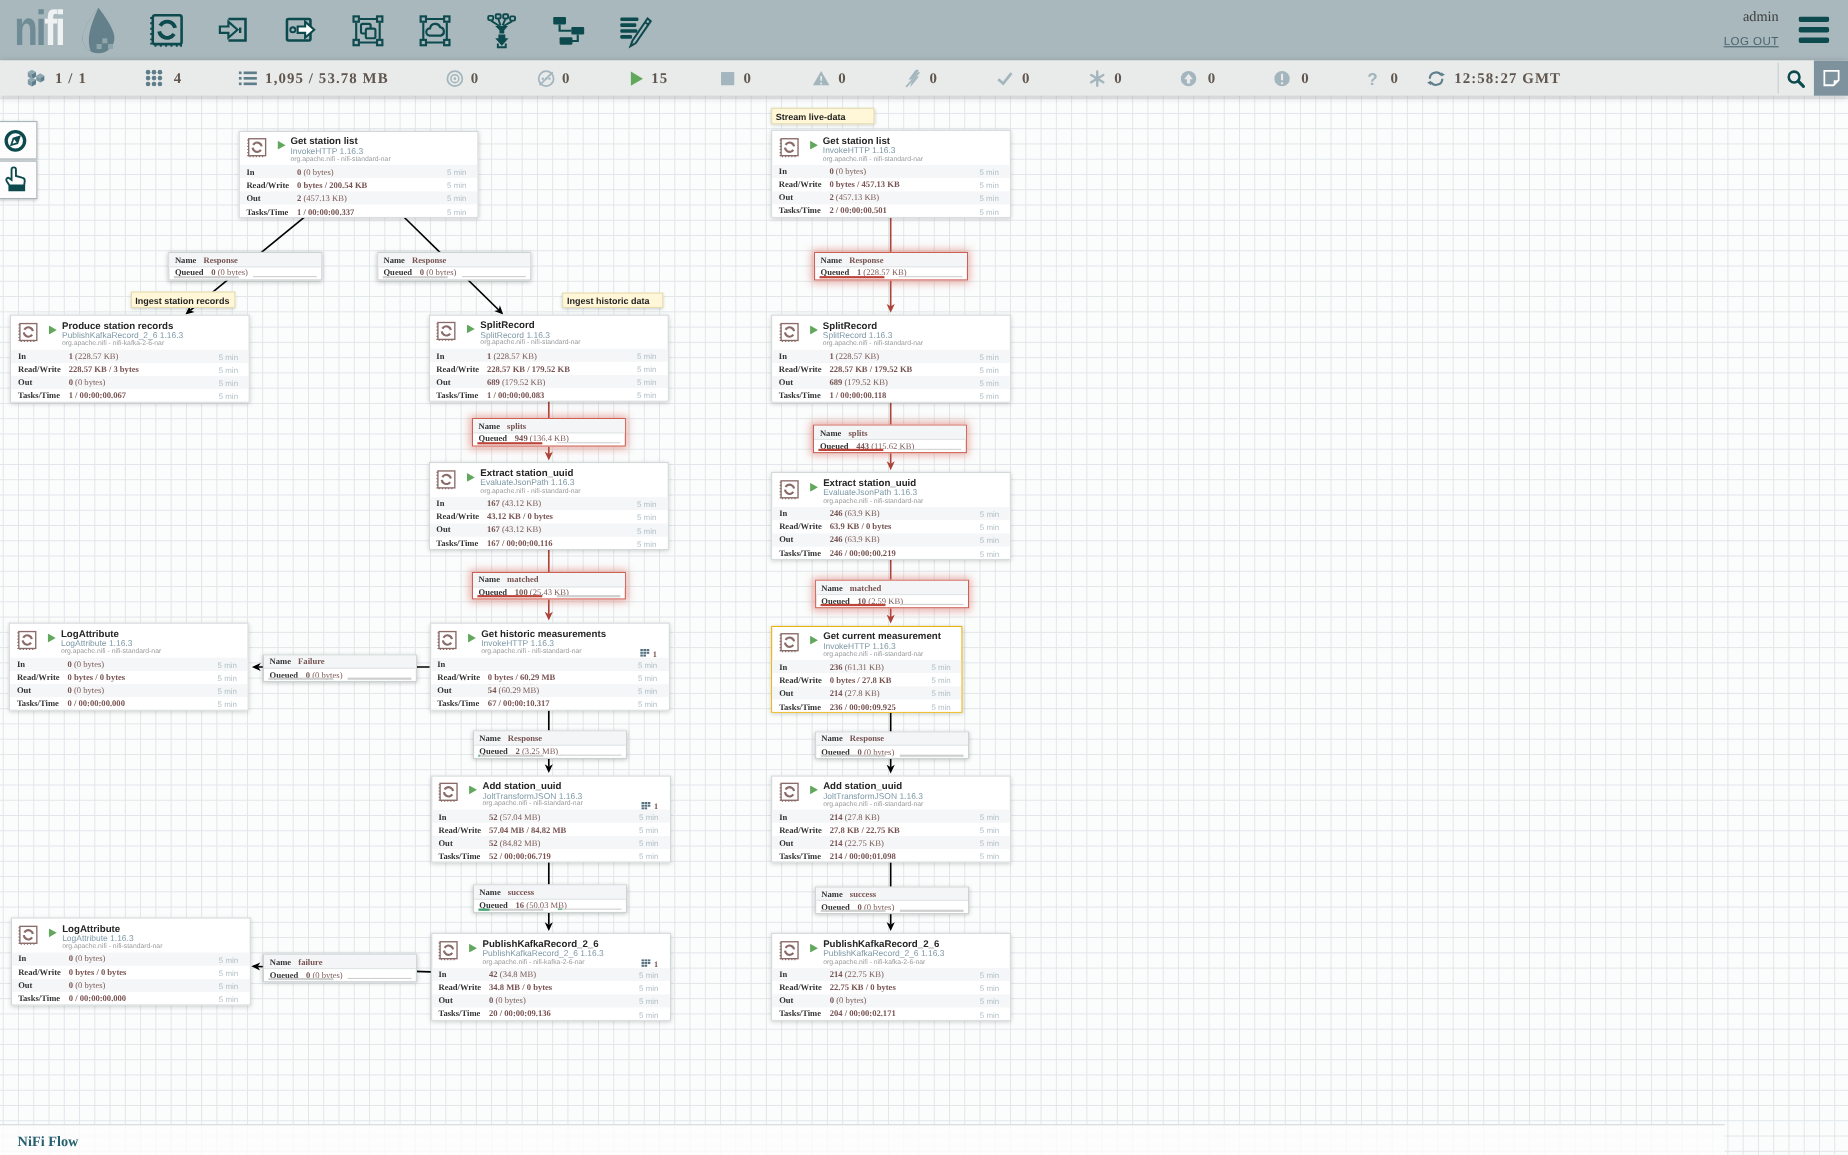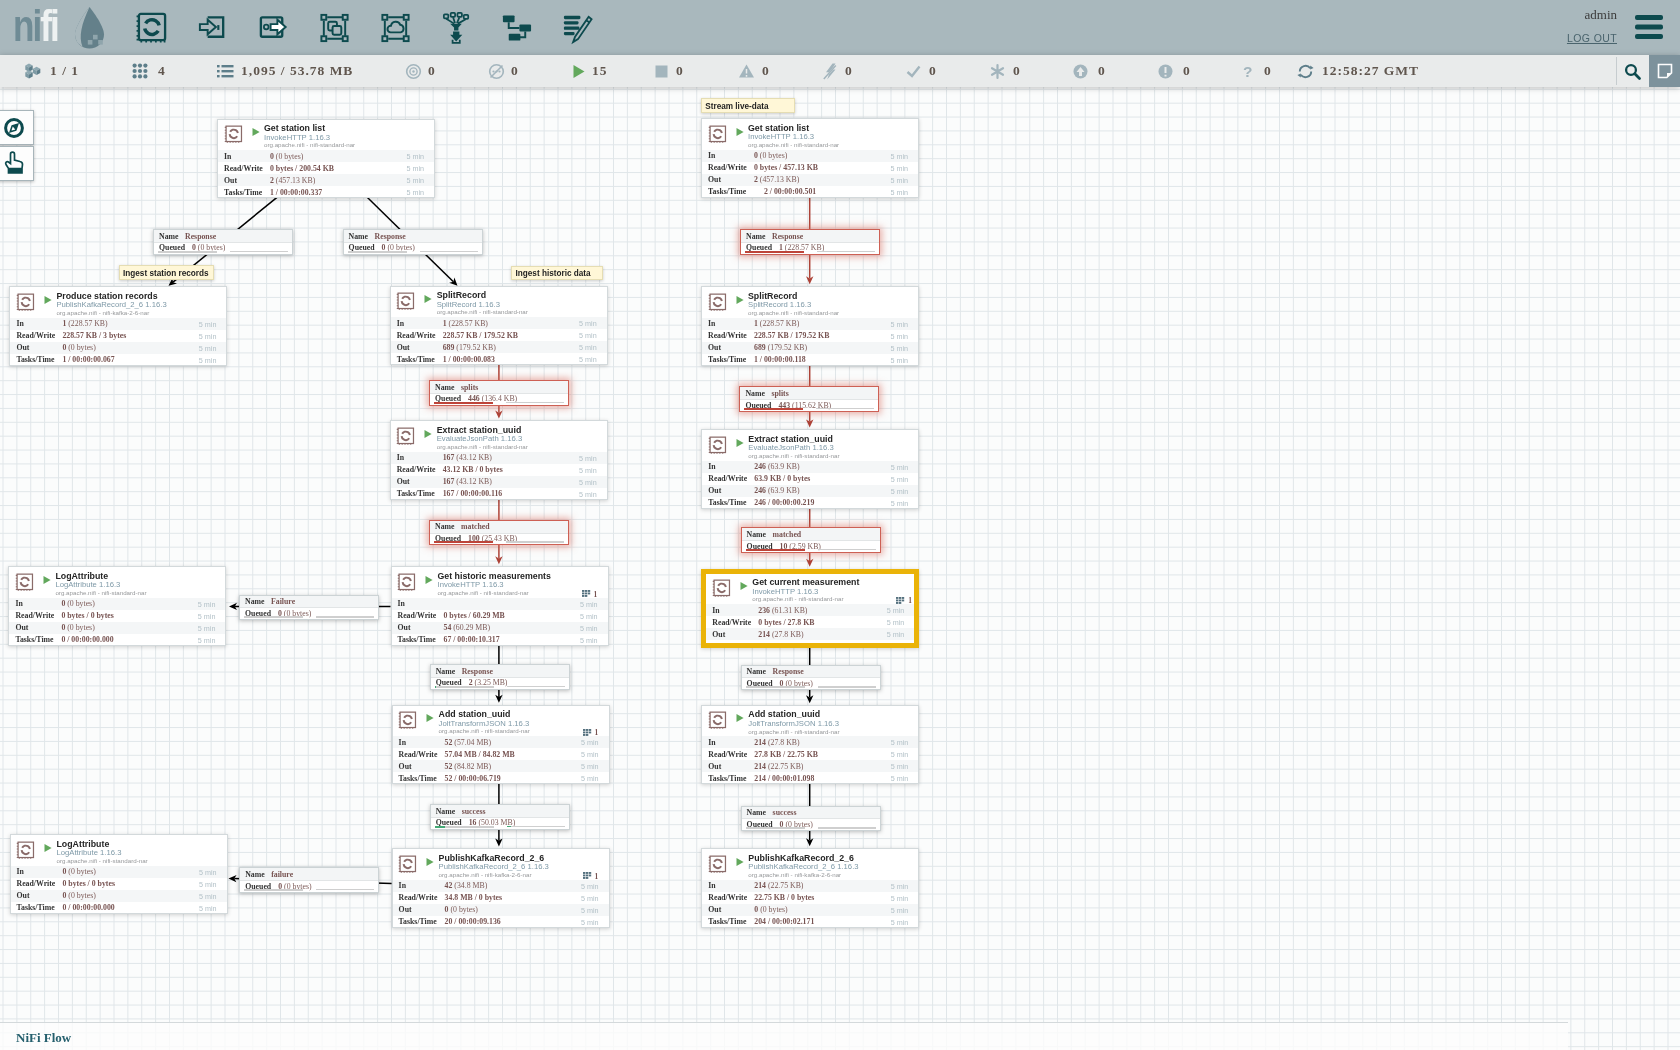--- a/index.html
+++ b/index.html
@@ -110,21 +110,21 @@
 <span style="position:absolute;left:52px;top:1.5px;font:7.8px 'Liberation Serif', serif;color:#775351"><b>0 bytes / 457.13 KB</b></span>
 <span style="position:absolute;right:10px;top:2px;font:7.2px 'Liberation Sans', sans-serif;color:#b3c1c8">5 min</span>
 </div>
       <div style="position:absolute;left:0;top:54.5px;width:100%;height:12px;background:#f4f6f7">
 <span style="position:absolute;left:6px;top:1.5px;font:bold 7.8px 'Liberation Serif', serif;color:#333">Out</span>
 <span style="position:absolute;left:52px;top:1.5px;font:7.8px 'Liberation Serif', serif;color:#775351"><b>2 </b><span style="color:#7d5b58">(457.13 KB)</span></span>
 <span style="position:absolute;right:10px;top:2px;font:7.2px 'Liberation Sans', sans-serif;color:#b3c1c8">5 min</span>
 </div>
       <div style="position:absolute;left:0;top:66.5px;width:100%;height:12px;background:#fff">
 <span style="position:absolute;left:6px;top:1.5px;font:bold 7.8px 'Liberation Serif', serif;color:#333">Tasks/Time</span>
-<span style="position:absolute;left:62px;top:1.5px;font:7.8px 'Liberation Serif', serif;color:#775351"><b>2 / 00:00:00.501</b></span>
+<span style="position:absolute;left:52px;top:1.5px;font:7.8px 'Liberation Serif', serif;color:#775351"><b>2 / 00:00:00.501</b></span>
 <span style="position:absolute;right:10px;top:2px;font:7.2px 'Liberation Sans', sans-serif;color:#b3c1c8">5 min</span>
 </div>
 </div>
     <div style="position:absolute;left:9.4px;top:286px;width:218px;height:79.5px;box-sizing:border-box;overflow:hidden;background:#fff;border:1px solid #d3d9db;box-shadow:0 1px 4px rgba(0,0,0,0.18)">
 <svg style="position:absolute;left:5.5px;top:5.5px" width="19" height="19" viewBox="0 0 20 20">
 <rect x="2.2" y="1.2" width="16.2" height="16.2" fill="none" stroke="#8a6b69" stroke-width="1.3"></rect>
 <g stroke="#8a6b69" stroke-width="1.1">
 <path d="M2.2 2.5 l-1.4 0 M2.2 5.5 l-1.4 0 M2.2 8.5 l-1.4 0 M2.2 11.5 l-1.4 0 M2.2 14.5 l-1.4 0 M2.2 17.4 l-1.4 0"></path>
 <path d="M3.5 17.4 l0 1.4 M6.5 17.4 l0 1.4 M9.5 17.4 l0 1.4 M12.5 17.4 l0 1.4 M15.5 17.4 l0 1.4"></path>
 </g>
@@ -348,21 +348,21 @@
 <span style="position:absolute;left:6px;top:1.5px;font:bold 7.8px 'Liberation Serif', serif;color:#333">Out</span>
 <span style="position:absolute;left:52px;top:1.5px;font:7.8px 'Liberation Serif', serif;color:#775351"><b>54 </b><span style="color:#7d5b58">(60.29 MB)</span></span>
 <span style="position:absolute;right:10px;top:2px;font:7.2px 'Liberation Sans', sans-serif;color:#b3c1c8">5 min</span>
 </div>
       <div style="position:absolute;left:0;top:66.5px;width:100%;height:12px;background:#fff">
 <span style="position:absolute;left:6px;top:1.5px;font:bold 7.8px 'Liberation Serif', serif;color:#333">Tasks/Time</span>
 <span style="position:absolute;left:52px;top:1.5px;font:7.8px 'Liberation Serif', serif;color:#775351"><b>67 / 00:00:10.317</b></span>
 <span style="position:absolute;right:10px;top:2px;font:7.2px 'Liberation Sans', sans-serif;color:#b3c1c8">5 min</span>
 </div>
 </div>
-    <div style="position:absolute;left:701.3px;top:568.6px;width:218px;height:79.5px;box-sizing:border-box;overflow:hidden;background:#fff;border:5px solid #eab308;box-shadow:0 1px 4px rgba(0,0,0,0.18)">
+    <div style="position:absolute;left:701.3px;top:568.6px;width:174px;height:79.5px;box-sizing:border-box;overflow:hidden;background:#fff;border:1px solid #eab308;box-shadow:0 1px 4px rgba(0,0,0,0.18)">
 <svg style="position:absolute;left:5.5px;top:5.5px" width="19" height="19" viewBox="0 0 20 20">
 <rect x="2.2" y="1.2" width="16.2" height="16.2" fill="none" stroke="#8a6b69" stroke-width="1.3"></rect>
 <g stroke="#8a6b69" stroke-width="1.1">
 <path d="M2.2 2.5 l-1.4 0 M2.2 5.5 l-1.4 0 M2.2 8.5 l-1.4 0 M2.2 11.5 l-1.4 0 M2.2 14.5 l-1.4 0 M2.2 17.4 l-1.4 0"></path>
 <path d="M3.5 17.4 l0 1.4 M6.5 17.4 l0 1.4 M9.5 17.4 l0 1.4 M12.5 17.4 l0 1.4 M15.5 17.4 l0 1.4"></path>
 </g>
 <circle cx="10.3" cy="9.3" r="4.4" fill="none" stroke="#8a6b69" stroke-width="2.1" stroke-dasharray="10.4 3.5" transform="rotate(-150 10.3 9.3)"></circle>
 </svg>
 <svg style="position:absolute;left:33.5px;top:8.5px" width="8" height="8" viewBox="0 0 8 8">
         <path d="M0.5 0 L7.6 4 L0.5 8 Z" fill="#62a85c"></path>
@@ -679,21 +679,21 @@
 <span style="position:absolute;left:38px;top:13.2px;font:7.8px 'Liberation Serif', serif;color:#775351"><b>1 </b><span style="color:#7d5b58">(228.57 KB)</span></span>
 <div style="position:absolute;left:4px;bottom:1.2px;width:59px;height:2.2px;background:#bd4439"></div>
       <div style="position:absolute;left:76px;bottom:1.6px;width:58px;height:1.6px;background:#cfcfcf"></div>
 </div>
     <div style="position:absolute;left:429px;top:380.3px;width:140px;height:25.6px;box-sizing:border-box;background:#fff;border:1px solid #cd6054;box-shadow:0 0 7px 2px rgba(214,98,84,0.5)">
 <div style="position:absolute;left:0;top:0;width:100%;height:11.8px;background:#f3f5f6;border-bottom:1px solid #e2e5e6">
 <span style="position:absolute;left:5px;top:1.5px;font:bold 7.8px 'Liberation Serif', serif;color:#333">Name</span>
 <span style="position:absolute;left:31px;top:1.5px;font:bold 7.8px 'Liberation Serif', serif;color:#775351">splits</span>
 </div>
 <span style="position:absolute;left:5px;top:13.2px;font:bold 7.8px 'Liberation Serif', serif;color:#333">Queued</span>
-<span style="position:absolute;left:38px;top:13.2px;font:7.8px 'Liberation Serif', serif;color:#775351"><b>446 </b><span style="color:#7d5b58">(136.4 KB)</span></span>
+<span style="position:absolute;left:38px;top:13.2px;font:7.8px 'Liberation Serif', serif;color:#775351"><b>949 </b><span style="color:#7d5b58">(136.4 KB)</span></span>
 <div style="position:absolute;left:4px;bottom:1.2px;width:59px;height:2.2px;background:#bd4439"></div>
       <div style="position:absolute;left:76px;bottom:1.6px;width:58px;height:1.6px;background:#cfcfcf"></div>
 </div>
     <div style="position:absolute;left:739.4px;top:386.4px;width:140px;height:25.6px;box-sizing:border-box;background:#fff;border:1px solid #cd6054;box-shadow:0 0 7px 2px rgba(214,98,84,0.5)">
 <div style="position:absolute;left:0;top:0;width:100%;height:11.8px;background:#f3f5f6;border-bottom:1px solid #e2e5e6">
 <span style="position:absolute;left:5px;top:1.5px;font:bold 7.8px 'Liberation Serif', serif;color:#333">Name</span>
 <span style="position:absolute;left:31px;top:1.5px;font:bold 7.8px 'Liberation Serif', serif;color:#775351">splits</span>
 </div>
 <span style="position:absolute;left:5px;top:13.2px;font:bold 7.8px 'Liberation Serif', serif;color:#333">Queued</span>
 <span style="position:absolute;left:38px;top:13.2px;font:7.8px 'Liberation Serif', serif;color:#775351"><b>443 </b><span style="color:#7d5b58">(115.62 KB)</span></span>

